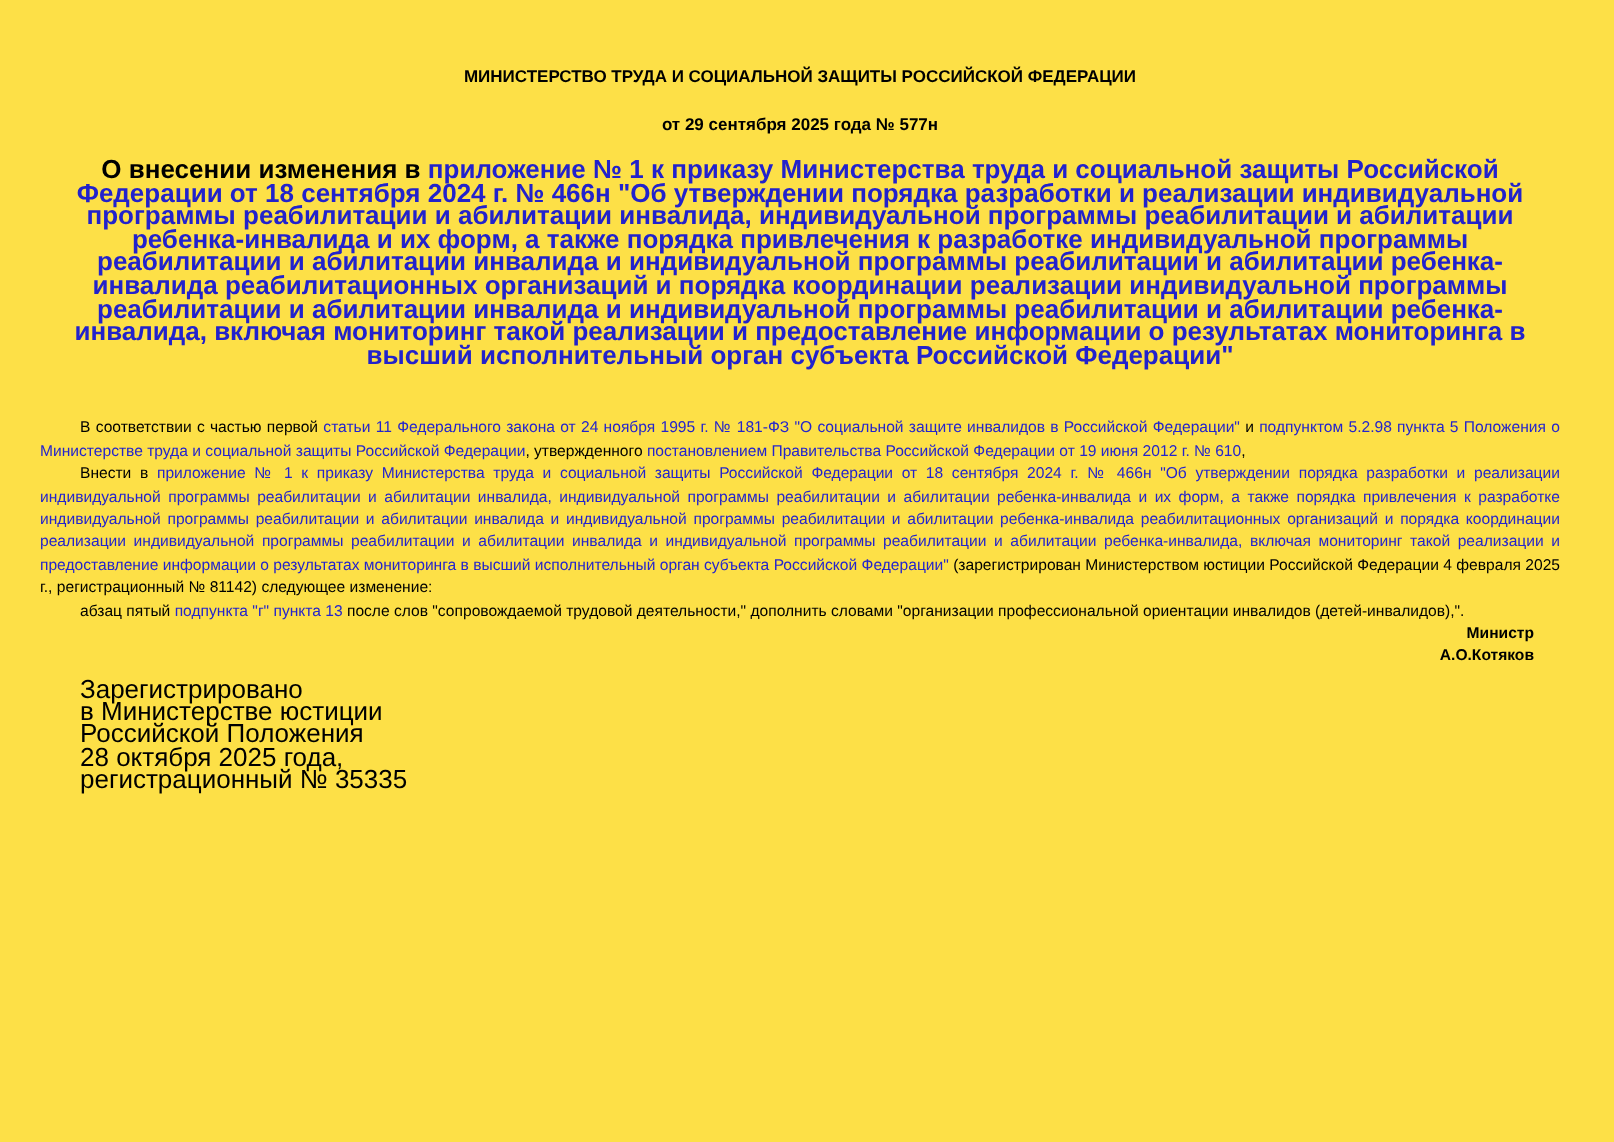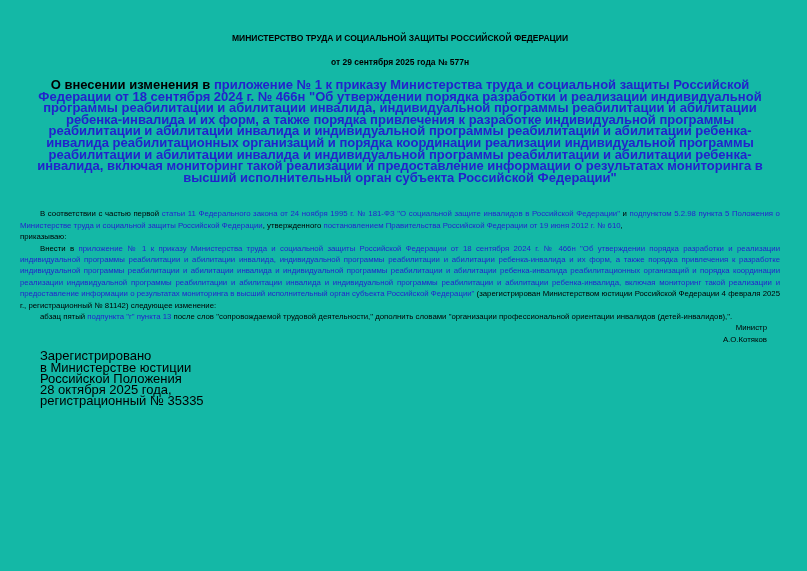--- a/index.html
+++ b/index.html
@@ -13,21 +13,21 @@
     font-family: "Liberation Sans", sans-serif;
     color: #000000;
     -webkit-font-smoothing: antialiased;
   }
   .page {
     box-sizing: border-box;
     width: 807px;
     height: 571px;
     padding: 33px 27px 0 20px;
     overflow: hidden;
-    background: #14b8a6;
+    background: #fde047;
   }
   .center { text-align: center; }
   .bold   { font-weight: bold; }
 
   .header-line {
     font-size: 8.5px;
     line-height: 10px;
   }
   .doc-type   { margin-top: 13px; }
   .doc-number { margin-top: 14px; }
@@ -53,20 +53,21 @@
 
   .doc-link { color: #2424cd; }
   .doc-title .doc-link { color: #2222cc; }
 
   .signature-block {
     margin-top: 0;
     padding-right: 13px;
     text-align: right;
     font-size: 7.8px;
     line-height: 11.4px;
+    font-weight: bold;
   }
 
   .registration-block {
     margin-top: 5px;
     margin-left: 20px;
     font-size: 13px;
     line-height: 11.3px;
   }
 </style>
 </head>
@@ -78,21 +79,20 @@
 
 
   <div class="header-line center bold doc-number">от 29 сентября 2025 года № 577н</div>
 
   <div class="doc-title"><span>О внесении изменения в </span><span class="doc-link">приложение № 1 к приказу Министерства труда и социальной защиты Российской Федерации от 18 сентября 2024 г. № 466н "Об утверждении порядка разработки и реализации индивидуальной программы реабилитации и абилитации инвалида, индивидуальной программы реабилитации и абилитации ребенка-инвалида и их форм, а также порядка привлечения к разработке индивидуальной программы реабилитации и абилитации инвалида и индивидуальной программы реабилитации и абилитации ребенка-инвалида реабилитационных организаций и порядка координации реализации индивидуальной программы реабилитации и абилитации инвалида и индивидуальной программы реабилитации и абилитации ребенка-инвалида, включая мониторинг такой реализации и предоставление информации о результатах мониторинга в высший исполнительный орган субъекта Российской Федерации"</span></div>
 
   <div class="body-text">
 
     <p class="para indent"><span>В соответствии с частью первой </span><span class="doc-link">статьи 11 Федерального закона от 24 ноября 1995 г. № 181-ФЗ "О социальной защите инвалидов в Российской Федерации"</span><span> и </span><span class="doc-link">подпунктом 5.2.98 пункта 5 Положения о Министерстве труда и социальной защиты Российской Федерации</span><span>, утвержденного </span><span class="doc-link">постановлением Правительства Российской Федерации от 19 июня 2012 г. № 610</span><span>,</span></p>
 
-    <p class="para"><span>приказываю:</span></p>
 
     <p class="para indent"><span>Внести в </span><span class="doc-link">приложение № 1 к приказу Министерства труда и социальной защиты Российской Федерации от 18 сентября 2024 г. № 466н "Об утверждении порядка разработки и реализации индивидуальной программы реабилитации и абилитации инвалида, индивидуальной программы реабилитации и абилитации ребенка-инвалида и их форм, а также порядка привлечения к разработке индивидуальной программы реабилитации и абилитации инвалида и индивидуальной программы реабилитации и абилитации ребенка-инвалида реабилитационных организаций и порядка координации реализации индивидуальной программы реабилитации и абилитации инвалида и индивидуальной программы реабилитации и абилитации ребенка-инвалида, включая мониторинг такой реализации и предоставление информации о результатах мониторинга в высший исполнительный орган субъекта Российской Федерации"</span><span> (зарегистрирован Министерством юстиции Российской Федерации 4 февраля 2025 г., регистрационный № 81142) следующее изменение:</span></p>
 
     <p class="para indent"><span>абзац пятый </span><span class="doc-link">подпункта "г" пункта 13</span><span> после слов "сопровождаемой трудовой деятельности," дополнить словами "организации профессиональной ориентации инвалидов (детей-инвалидов),".</span></p>
 
   </div>
 
   <div class="signature-block">
     <div>Министр</div>
     <div>А.О.Котяков</div>

